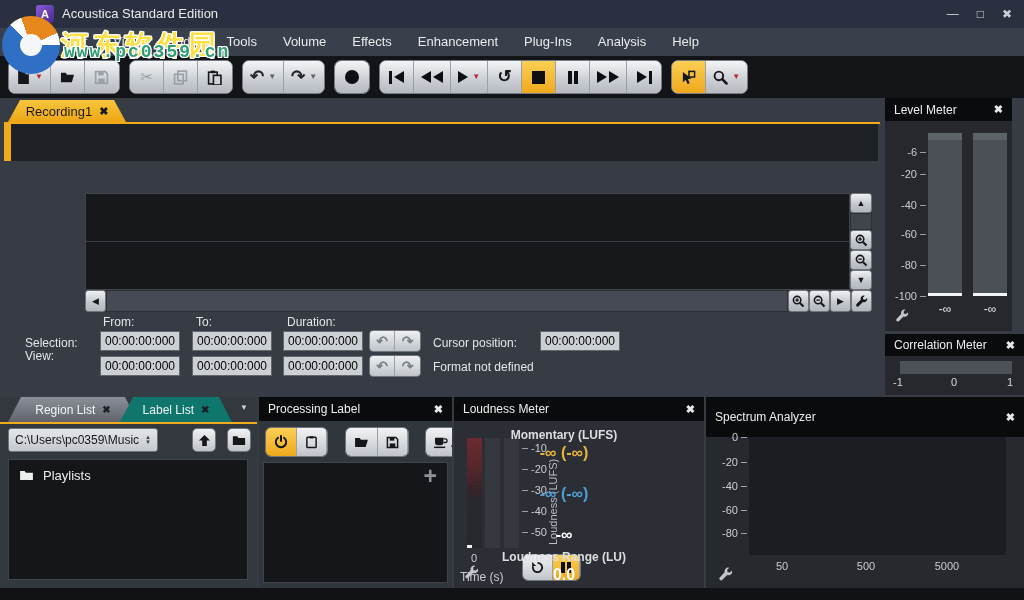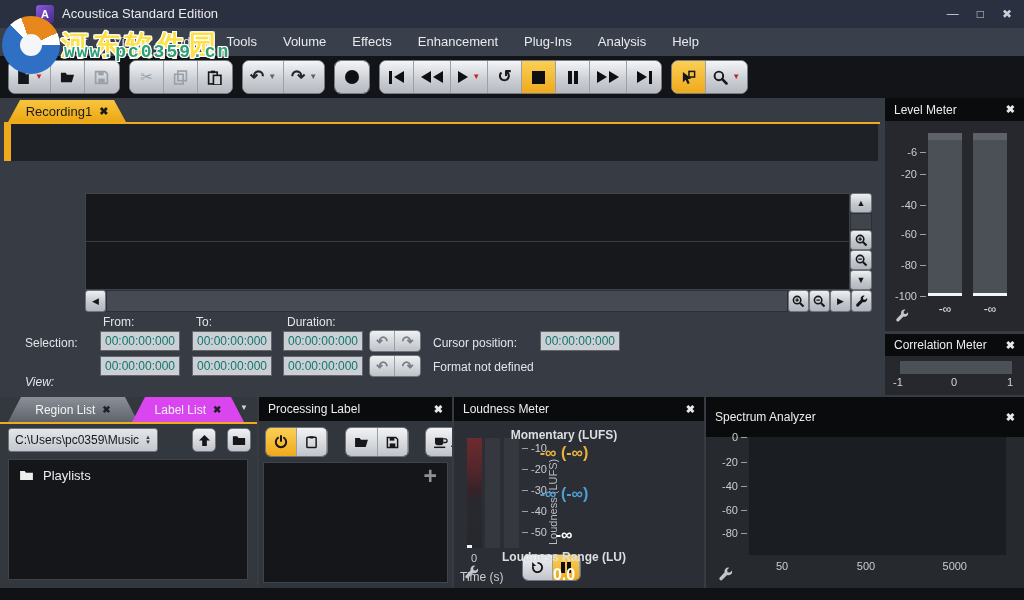--- a/index.html
+++ b/index.html
@@ -57,21 +57,21 @@
   .vscroll { position:absolute; left:850px; top:193px; width:22px; height:97px; display:flex; flex-direction:column; gap:0; }
   .vscroll .sbtn { height:20px; border-radius:3px; }
   .vscroll .track { flex:1; background:#40454c; border:1px solid #2c3036; }
   .hscroll { position:absolute; left:85px; top:290px; width:787px; height:22px; display:flex; }
   .hscroll .sbtn { width:21px; height:22px; border-radius:3px; }
   .hscroll .track { flex:1; background:#464b53; border:1px solid #2c3036; }
 
   
   .flabel { position:absolute; font-size:12px; color:#e3e5e8; }
   .tfield { position:absolute; width:80px; height:20px; background:#ccd0d5; border:1px solid #62676e;
-            color:#0f766e; font-size:12px; display:flex; align-items:center; justify-content:center; }
+            color:#000000; font-size:12px; display:flex; align-items:center; justify-content:center; }
   .mini-group { position:absolute; display:flex; border-radius:4px; overflow:hidden; border:1px solid #70757d; }
   .mini-btn { width:25px; height:20px; display:flex; align-items:center; justify-content:center;
               background:linear-gradient(#eef0f2,#bfc3c9); color:#7a7f87; font-weight:bold; font-size:14px; border-right:1px solid #9aa0a7; }
   .mini-btn:last-child { border-right:none; }
 
   
   .panel { position:absolute; background:#26282e; }
   .phead { height:23px; background:#0a0b0d; display:flex; align-items:center; padding:0 9px; font-size:12px; color:#eceded; }
   .phead .x { margin-left:auto; font-size:11px; font-weight:bold; color:#e8e9eb; }
 
@@ -332,34 +332,34 @@
 
 <span class="flabel" style="left:25px; top:336px;">Selection:</span>
 <div class="tfield" style="left:100px; top:331px;">00:00:00:000</div>
 <div class="tfield" style="left:192px; top:331px;">00:00:00:000</div>
 <div class="tfield" style="left:283px; top:331px;">00:00:00:000</div>
 <div class="mini-group" style="left:369px; top:330px;">
   <div class="mini-btn">↶</div>
   <div class="mini-btn">↷</div>
 </div>
 
-<span class="flabel" style="left:25px; top:375px;font-style:italic;">View:</span>
+<span class="flabel" style="left:25px; top:349px;">View:</span>
 <div class="tfield" style="left:100px; top:356px;">00:00:00:000</div>
 <div class="tfield" style="left:192px; top:356px;">00:00:00:000</div>
 <div class="tfield" style="left:283px; top:356px;">00:00:00:000</div>
 <div class="mini-group" style="left:369px; top:355px;">
   <div class="mini-btn">↶</div>
   <div class="mini-btn">↷</div>
 </div>
 
 <span class="flabel" style="left:433px; top:336px;">Cursor position:</span>
 <div class="tfield" style="left:540px; top:331px;">00:00:00:000</div>
 <span class="flabel" style="left:433px; top:360px;">Format not defined</span>
 
-<div class="panel" style="left:885px; top:98px; width:139px; height:233px;">
+<div class="panel" style="left:885px; top:98px; width:127px; height:233px;">
   <div class="phead">
     <span>Level Meter</span>
     <span class="x">✖</span>
   </div>
   <div class="tickrow" style="left:4px; top:48px;">
       <span class="lab" style="width:28px;">-6</span>
       <span class="dash"></span>
     </div>
   <div class="tickrow" style="left:4px; top:70px;">
       <span class="lab" style="width:28px;">-20</span>
@@ -405,21 +405,21 @@
   <span class="corr-tick" style="left:8px;">-1</span>
   <span class="corr-tick" style="left:66px;">0</span>
   <span class="corr-tick" style="left:122px;">1</span>
 </div>
 
 <div class="panel" style="left:0; top:397px; width:257px; height:191px; background:#33373e;">
   <div class="btm-tab" style="left:8px; top:0; width:130px; background:linear-gradient(#8b8f97,#5f636b);">
     <span>Region List</span>
     <span class="x">✖</span>
   </div>
-  <div class="btm-tab" style="left:132px; top:0; width:112px; background:#d946ef;align-items:center;">
+  <div class="btm-tab" style="left:120px; top:0; width:112px; background:#0f766e;align-items:center;">
     <span>Label List</span>
     <span class="x">✖</span>
   </div>
   <span class="abs" style="left:240px; top:6px; font-size:8px; color:#cfd2d6;">▼</span>
   <div class="abs" style="left:0; top:25px; width:257px; height:2px; background:#efab1b;"></div>
 
   <div class="combo" style="left:8px; top:31px; width:150px;">
     <span>C:\Users\pc0359\Music</span>
     <span class="spin">
         <span>▲</span>
@@ -577,21 +577,21 @@
   <div class="tickrow" style="left:2px; top:107px;">
       <span class="lab" style="width:30px;">-60</span>
       <span class="dash"></span>
     </div>
   <div class="tickrow" style="left:2px; top:130px;">
       <span class="lab" style="width:30px;">-80</span>
       <span class="dash"></span>
     </div>
   <span class="abs" style="left:56px; top:163px; width:40px; text-align:center; font-size:11px; color:#c9ccd1;">50</span>
   <span class="abs" style="left:140px; top:163px; width:40px; text-align:center; font-size:11px; color:#c9ccd1;">500</span>
-  <span class="abs" style="left:221px; top:163px; width:40px; text-align:right; font-size:11px; color:#c9ccd1;">5000</span>
+  <span class="abs" style="left:221px; top:163px; width:40px; text-align:center; font-size:11px; color:#c9ccd1;">5000</span>
   <svg class="abs" style="left:12px; top:170px;" width="15" height="15" viewBox="0 0 14 14">
       <path d="M13 3.2a3.4 3.4 0 0 1-4.5 4.3L4 12a1.6 1.6 0 0 1-2.3-2.3L6.2 5A3.4 3.4 0 0 1 10.5.7L8.6 2.6l.3 2.2 2.2.3z" fill="#c3c7cc"></path>
     </svg>
 </div>
 
 <div class="btm-strip"></div>
 
 <div class="wm wm-logo"></div>
 <div class="wm wm-cn">河东软件园</div>
 <div class="wm wm-url">www.pc0359.cn</div>

